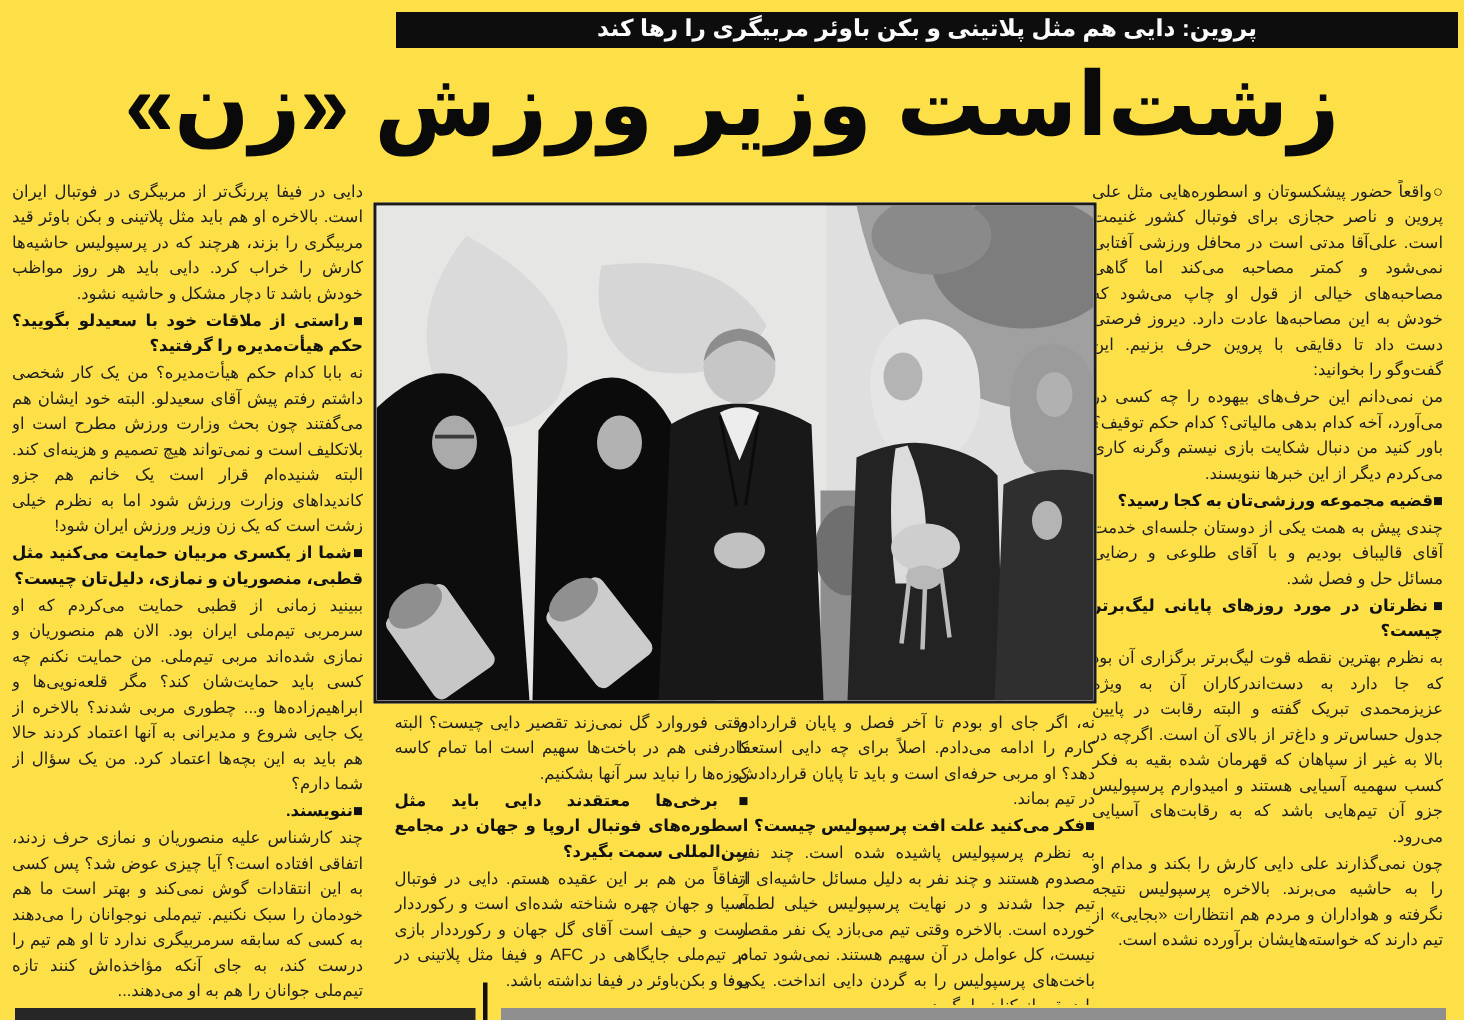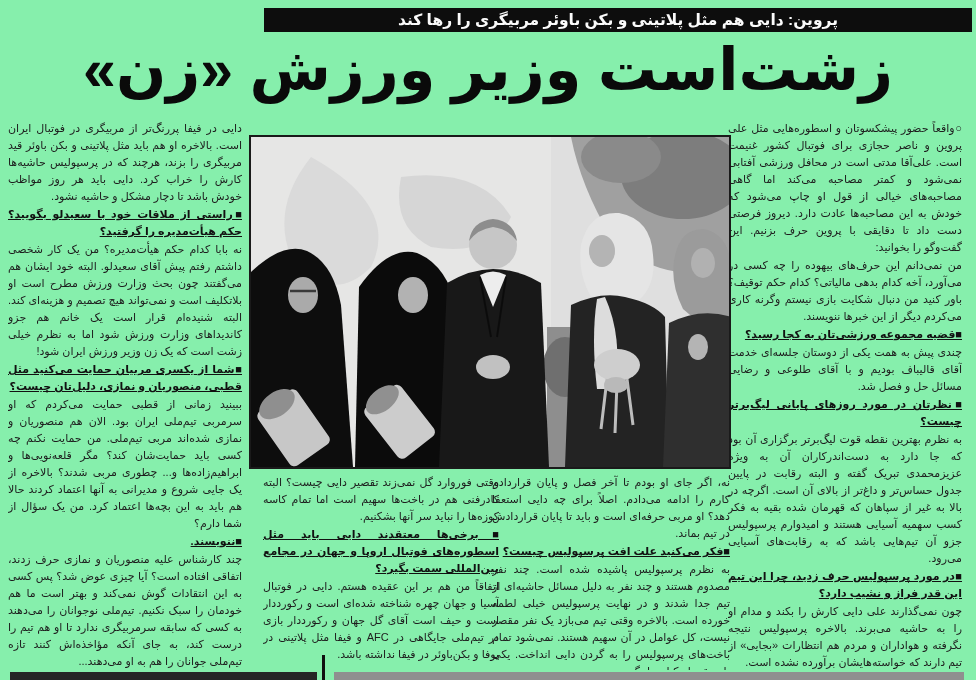--- a/index.html
+++ b/index.html
@@ -1,18 +1,18 @@
 <!DOCTYPE html>
 <html lang="fa"><head>
 <meta charset="utf-8">
 <style>
   html,body { margin:0; padding:0; background:#e9e9e9; }
   .page {
     position:relative; width:976px; height:680px; margin:0 auto;
-    background:#86efac; overflow:hidden;
+    background:#fde047; overflow:hidden;
     font-family:"Liberation Sans","DejaVu Sans",sans-serif;
     color:#1c1c1c;
   }
   .kicker {
     position:absolute; top:8px; left:264px; width:708px; height:24px;
     background:#0d0d0d; color:#fbfbfb;
     direction:rtl; text-align:center;
     font-size:15.5px; font-weight:bold; line-height:24px;
     overflow:hidden;
   }
@@ -21,21 +21,21 @@
     margin:0; direction:rtl; text-align:center;
     font-size:59px; font-weight:bold; color:#0a0a0a;
     line-height:88px; letter-spacing:-1px; overflow:hidden;
   }
   .col {
     position:absolute; direction:rtl; text-align:justify;
     font-size:11px; line-height:17px; color:#1d1d1d;
     overflow:hidden;
   }
   .col p { margin:0 0 1px 0; }
-  .col p.q { font-weight:bold; color:#111;text-decoration:underline; }
+  .col p.q { font-weight:bold; color:#111; }
   #col-right     { top:120px; left:728px; width:234px; height:550px; }
   #col-left      { top:120px; left:8px;   width:234px; height:550px; }
   #col-mid-right { top:474px; left:492px; width:238px; height:196px; }
   #col-mid-left  { top:474px; left:263px; width:236px; height:196px; }
   .photo-frame {
     position:absolute; top:135px; left:249px; width:482px; height:334px;
     margin:0; border:2px solid #1a1a1a; box-sizing:border-box;
     background:#dcdcdc; overflow:hidden;
   }
   .photo-frame svg { display:block; }
@@ -63,21 +63,20 @@
 
   <h1 class="headline">زشت‌است وزیر ورزش «زن» باشد</h1>
 
   <section class="col" id="col-right">
     <p class="a">○واقعاً حضور پیشکسوتان و اسطوره‌هایی مثل علی پروین و ناصر حجازی برای فوتبال کشور غنیمت است. علی‌آقا مدتی است در محافل ورزشی آفتابی نمی‌شود و کمتر مصاحبه می‌کند اما گاهی مصاحبه‌های خیالی از قول او چاپ می‌شود که خودش به این مصاحبه‌ها عادت دارد. دیروز فرصتی دست داد تا دقایقی با پروین حرف بزنیم. این گفت‌وگو را بخوانید:</p>
     <p class="a">من نمی‌دانم این حرف‌های بیهوده را چه کسی در می‌آورد، آخه کدام بدهی مالیاتی؟ کدام حکم توقیف؟ باور کنید من دنبال شکایت بازی نیستم وگرنه کاری می‌کردم دیگر از این خبرها ننویسند.</p>
     <p class="q">■قضیه مجموعه ورزشی‌تان به کجا رسید؟</p>
     <p class="a">چندی پیش به همت یکی از دوستان جلسه‌ای خدمت آقای قالیباف بودیم و با آقای طلوعی و رضایی مسائل حل و فصل شد.</p>
     <p class="q">■نظرتان در مورد روزهای پایانی لیگ‌برتر چیست؟</p>
     <p class="a">به نظرم بهترین نقطه قوت لیگ‌برتر برگزاری آن بود که جا دارد به دست‌اندرکاران آن به ویژه عزیزمحمدی تبریک گفته و البته رقابت در پایین جدول حساس‌تر و داغ‌تر از بالای آن است. اگرچه در بالا به غیر از سپاهان که قهرمان شده بقیه به فکر کسب سهمیه آسیایی هستند و امیدوارم پرسپولیس جزو آن تیم‌هایی باشد که به رقابت‌های آسیایی می‌رود.</p>
-    <p class="q">■در مورد پرسپولیس حرف زدید، چرا این تیم این قدر فراز و نشیب دارد؟</p>
     <p class="a">چون نمی‌گذارند علی دایی کارش را بکند و مدام او را به حاشیه می‌برند. بالاخره پرسپولیس نتیجه نگرفته و هواداران و مردم هم انتظارات «بجایی» از تیم دارند که خواسته‌هایشان برآورده نشده است.</p>
   </section>
 
   <figure class="photo-frame">
     <svg width="478" height="330" viewBox="0 0 478 330" xmlns="http://www.w3.org/2000/svg">
 
       <rect x="0" y="0" width="478" height="330" fill="#dfdfdf"></rect>
       <rect x="0" y="0" width="300" height="330" fill="#e6e6e5"></rect>
       <path d="M60,20 Q150,70 120,130 Q80,170 40,120 Q20,70 60,20 Z" fill="#dadada"></path>
       <path d="M150,40 Q230,30 260,80 Q240,120 180,110 Q140,90 150,40 Z" fill="#d6d6d6"></path>

